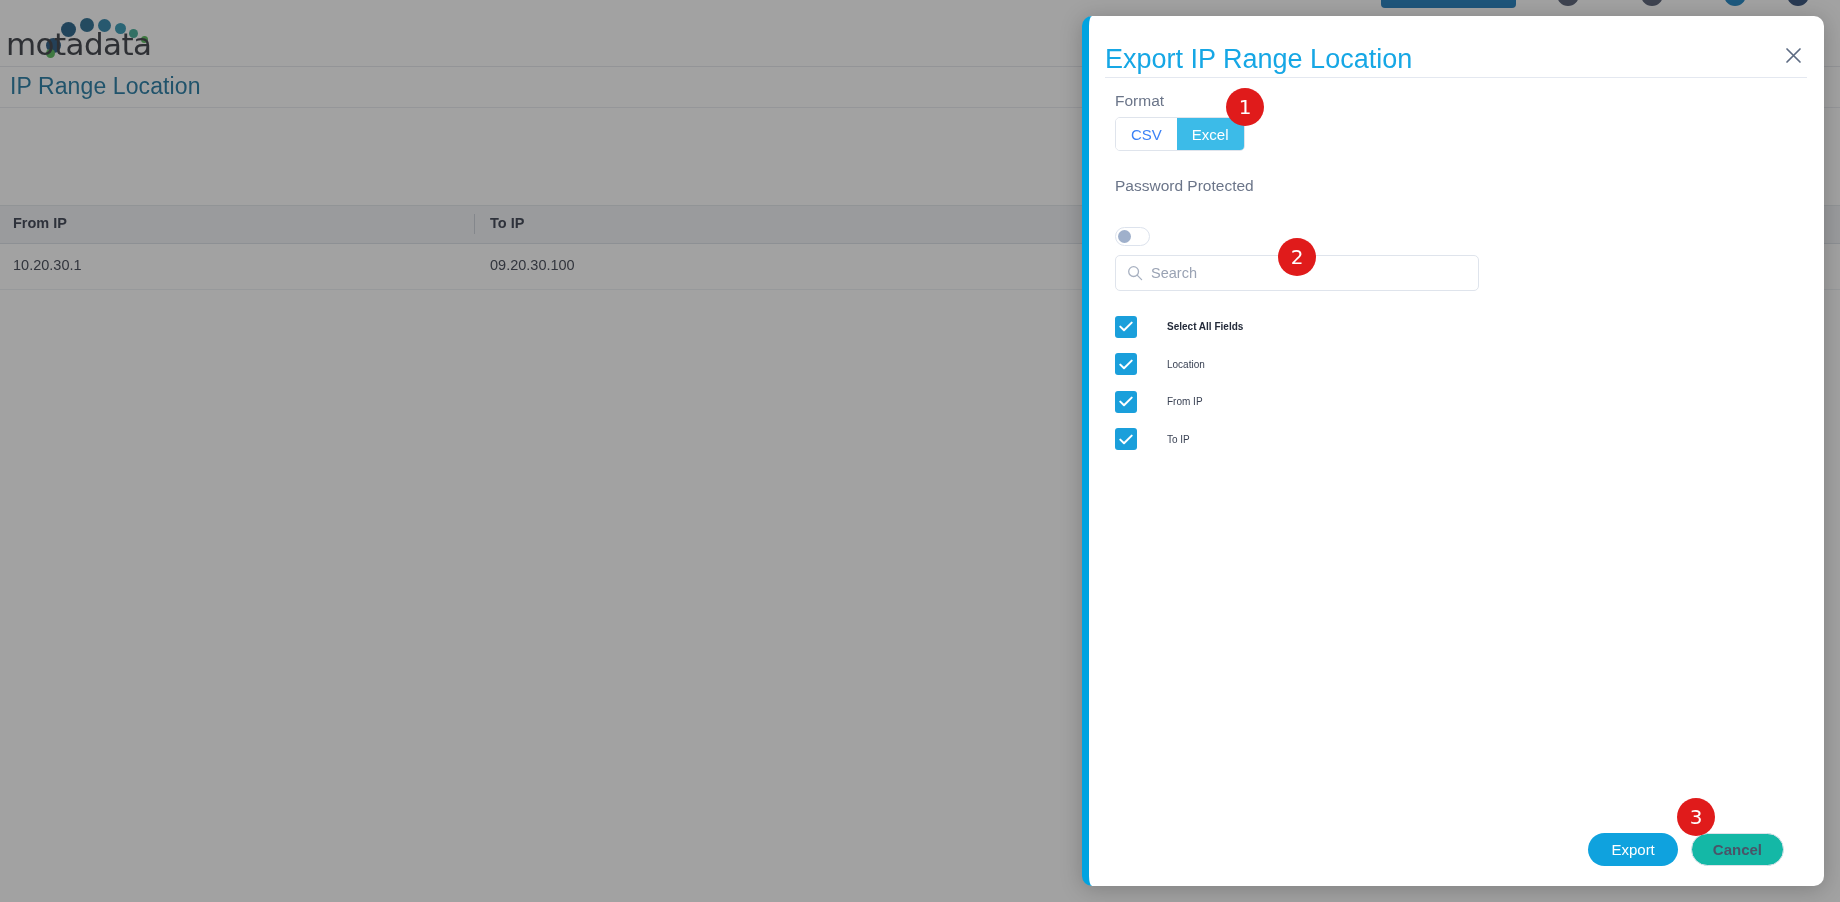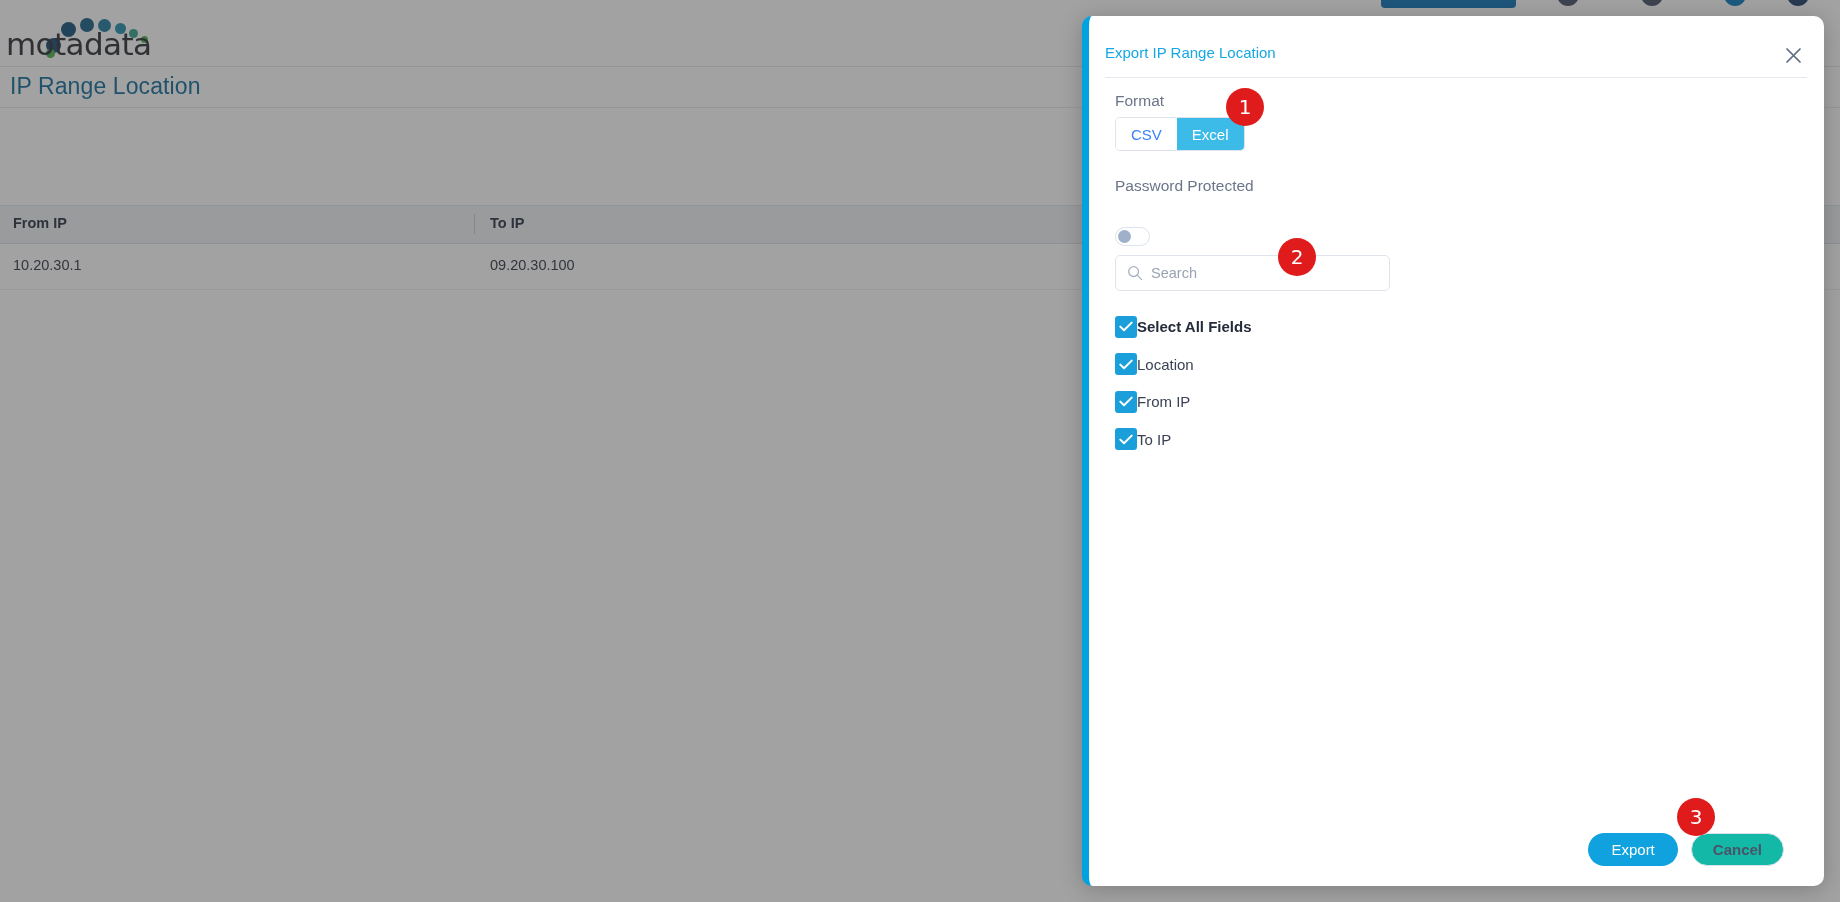--- a/index.html
+++ b/index.html
@@ -175,21 +175,21 @@
     border-radius: 10px;
     box-sizing: border-box;
     box-shadow: 0 3px 22px rgba(0,0,0,0.22);
     z-index: 100;
     overflow: visible;
   }
   #modal-title {
     position: absolute;
     left: 16px;
     top: 28px;
-    font-size: 15px;
+    font-size: 27px;
     color: #16a7e5;
     font-weight: 400;
   }
   #modal-close {
     position: absolute;
     right: 18px;
     top: 26px;
     width: 26px;
     height: 26px;
     cursor: pointer;
@@ -262,21 +262,21 @@
     height: 13px;
     border-radius: 50%;
     background: #9fb0cb;
   }
 
   
   #field-search {
     position: absolute;
     left: 26px;
     top: 239px;
-    width: 275px;
+    width: 364px;
     height: 36px;
     border: 1px solid #dfe4ec;
     border-radius: 5px;
     background: #ffffff;
     box-sizing: border-box;
   }
   #field-search .search-icon {
     position: absolute;
     left: 11px;
     top: 9px;
@@ -310,22 +310,22 @@
     height: 22px;
     border-radius: 3px;
     background: #1a9fdb;
     display: flex;
     align-items: center;
     justify-content: center;
     flex: 0 0 auto;
   }
   .cbox svg { display: block; }
   .check-label {
-    margin-left: 0;
-    font-size: 15px;
+    margin-left: 30px;
+    font-size: 10px;
     color: #3a4254;
   }
   .check-row.bold .check-label {
     font-weight: 700;
     color: #242b3a;
   }
 
   
   #modal-footer {
     position: absolute;

